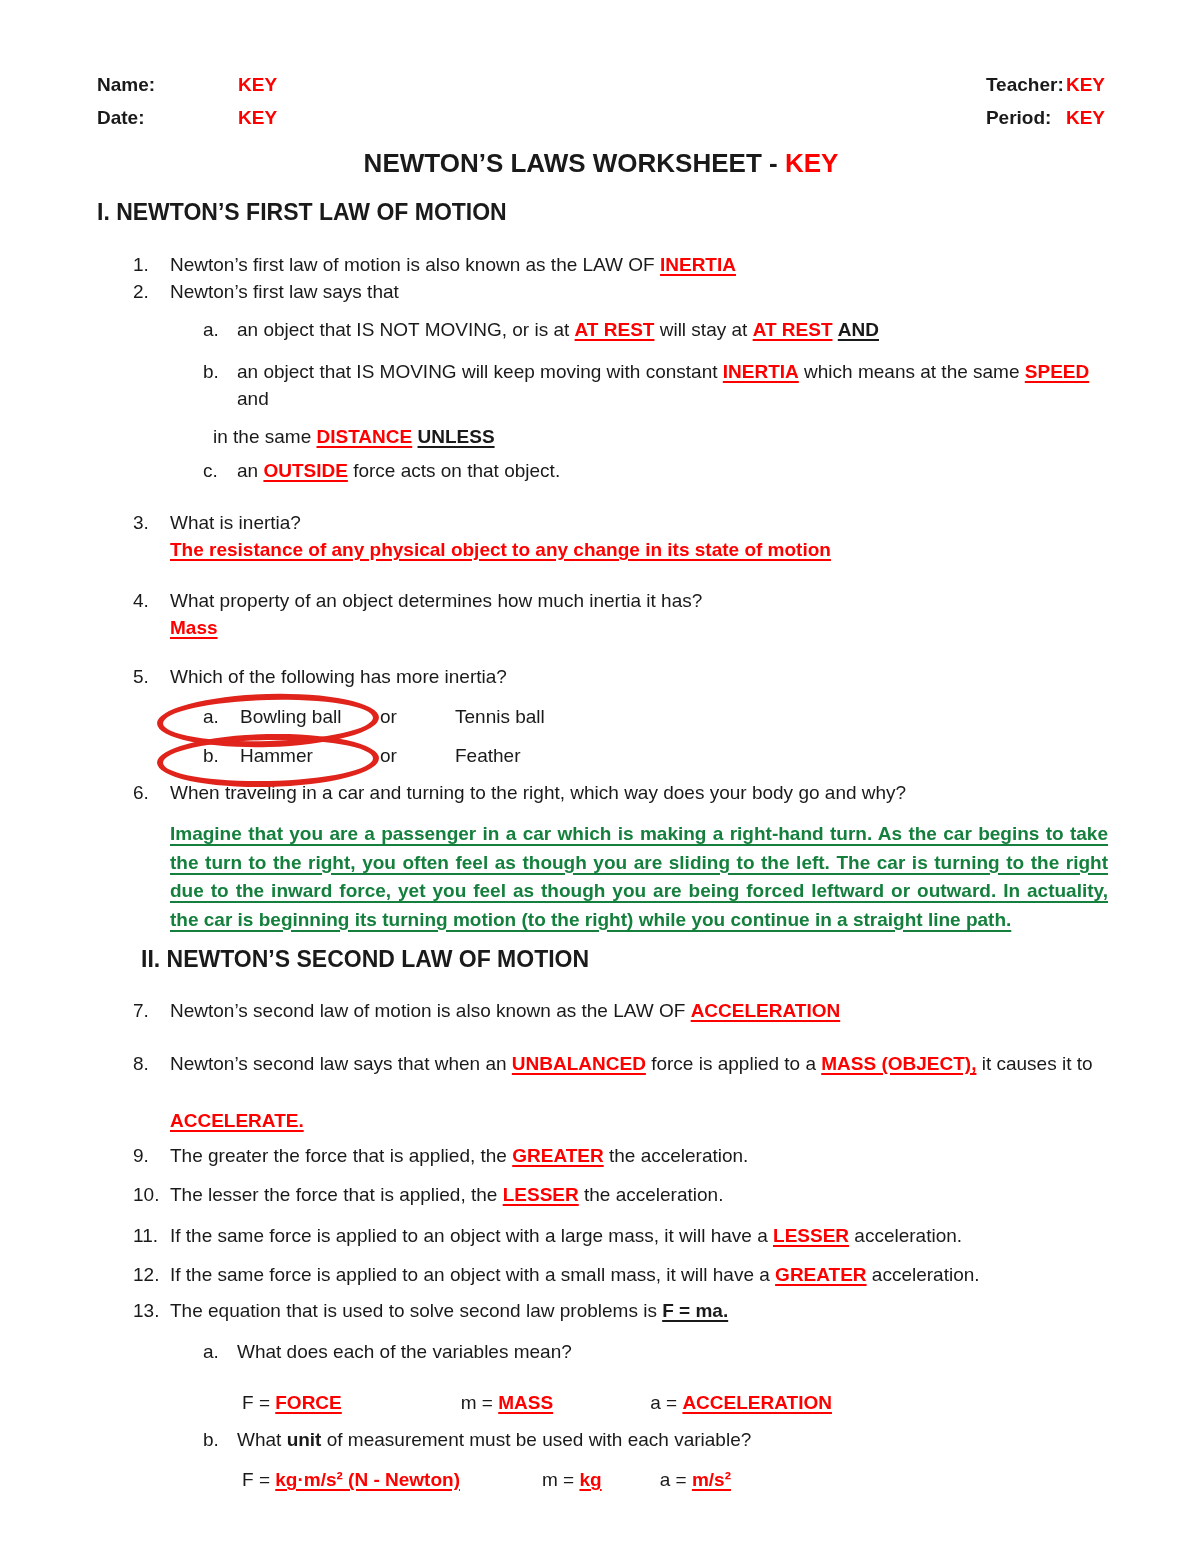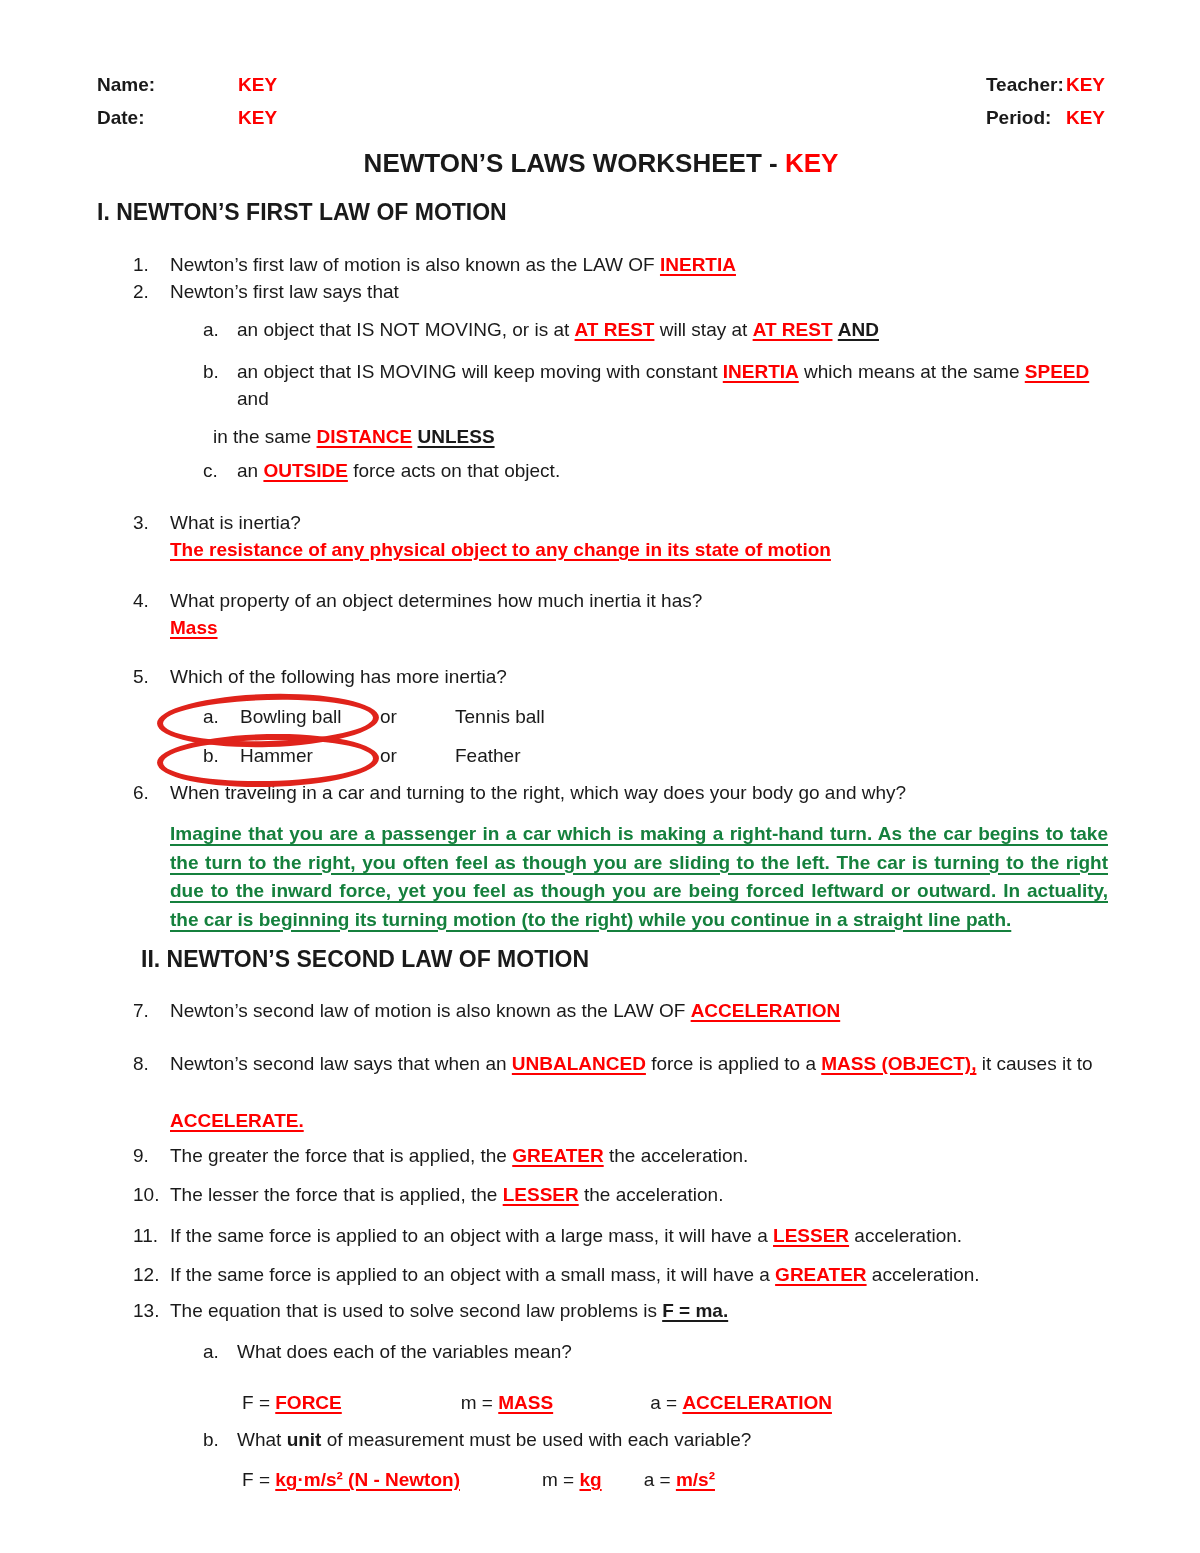--- a/index.html
+++ b/index.html
@@ -88,21 +88,21 @@
   .mt-q12 { margin-top:12px; }
   .mt-q13 { margin-top:9px; }
   .mt-13a { margin-top:14px; }
   .mt-v1  { margin-top:24px;gap:47px; }
   .mt-13b { margin-top:10px; }
   .mt-v2  { margin-top:13px; }
 
   .gap-m1 { margin-left:72px; }
   .gap-a1 { margin-left:50px; }
   .gap-m2 { margin-left:82px; }
-  .gap-a2 { margin-left:42px; }
+  .gap-a2 { margin-left:58px; }
 </style>
 </head>
 <body>
 
 <div class="page">
 
   <div class="header">
     <div class="hleft">
       <div class="hrow">
         <span class="hlbl">Name:</span>

